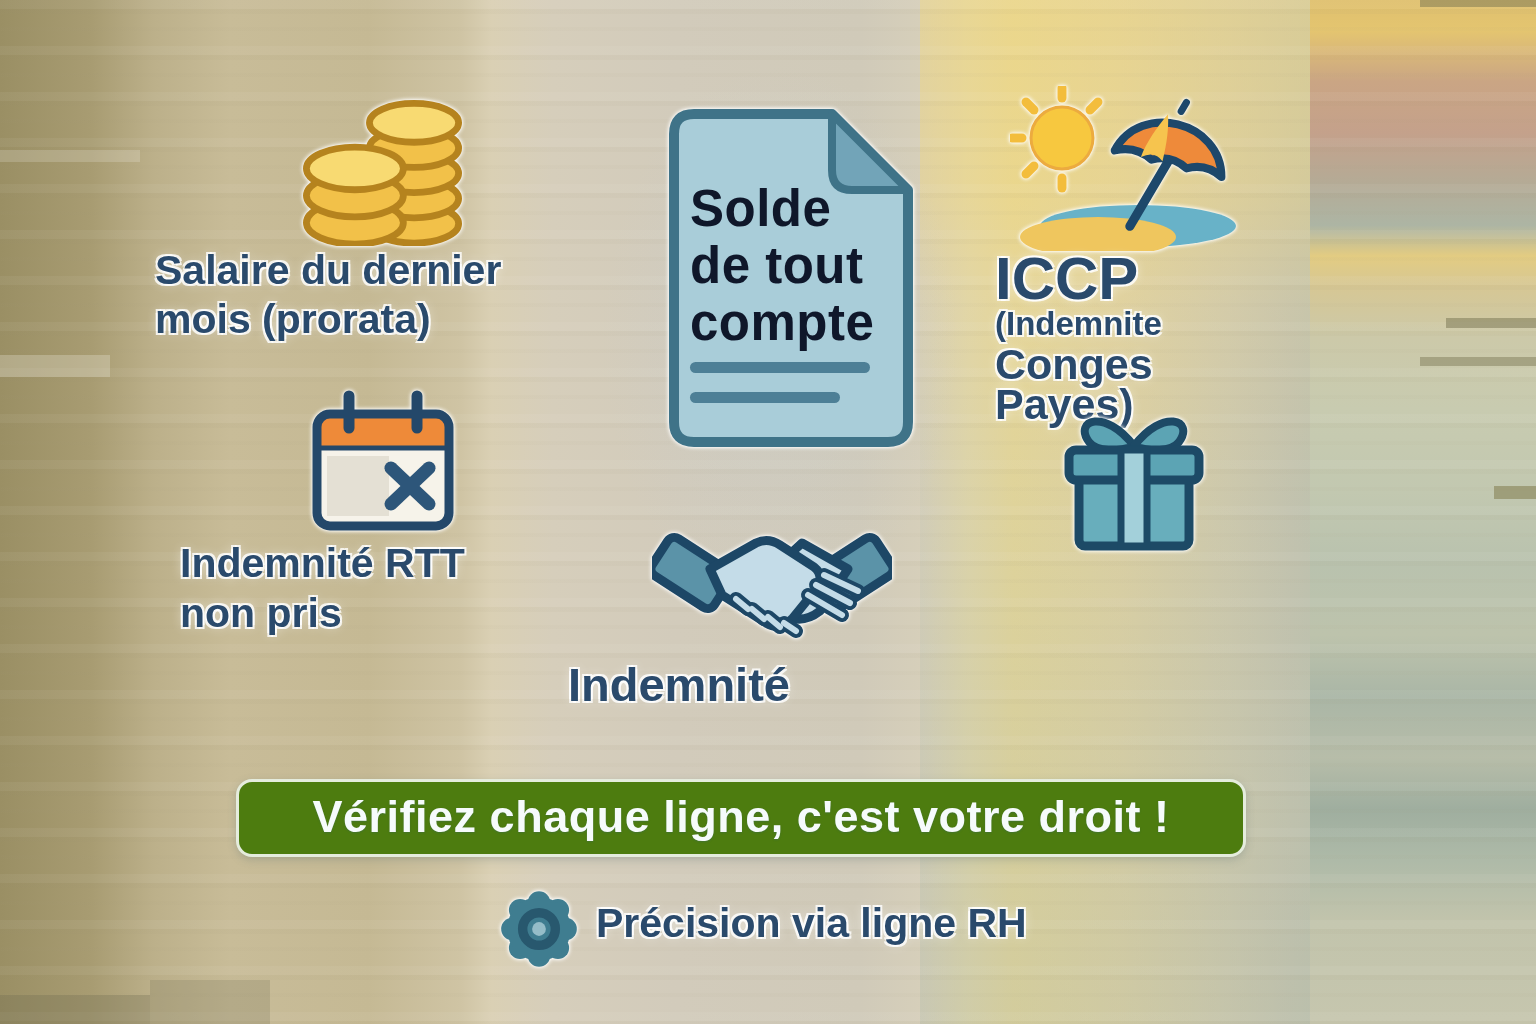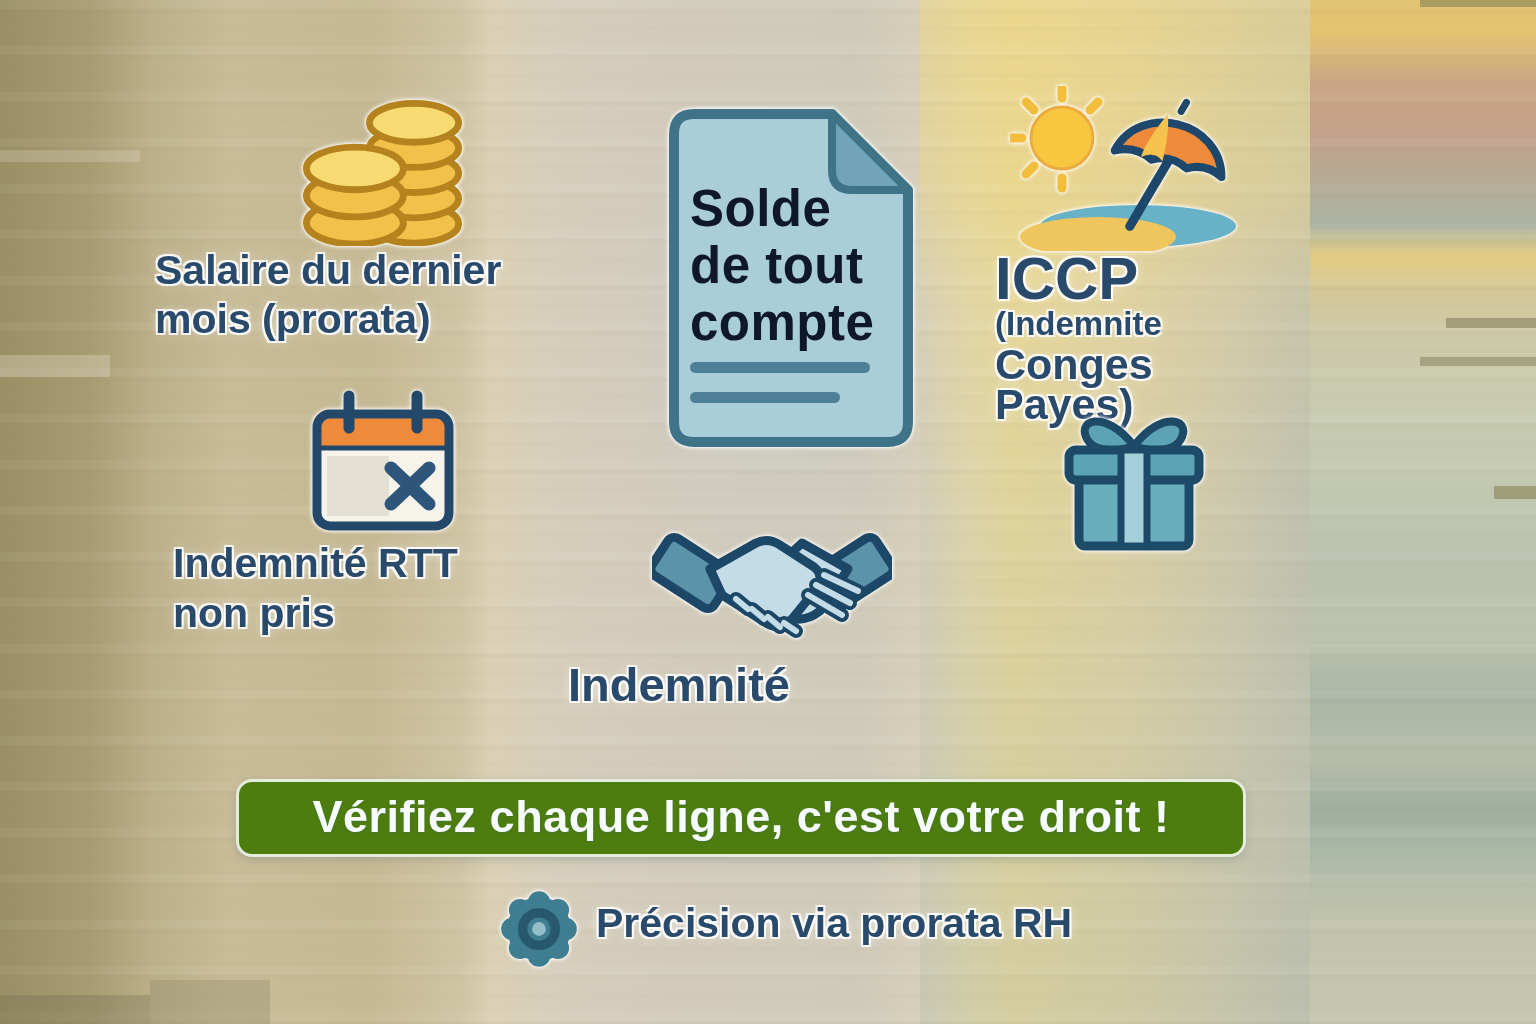--- a/index.html
+++ b/index.html
@@ -135,21 +135,21 @@
     <rect x="14" y="30" width="132" height="112" rx="13" fill="#f6f3ea"></rect>
     <path d="M 27,30 H 133 Q 146,30 146,43 V 64 H 14 V 43 Q 14,30 27,30 Z" fill="#ee8a39"></path>
     <rect x="24" y="72" width="62" height="60" fill="rgba(210,205,190,.5)"></rect>
     <rect x="14" y="30" width="132" height="112" rx="13" fill="none" stroke="#24486a" stroke-width="9"></rect>
     <line x1="14" y1="64" x2="146" y2="64" stroke="#24486a" stroke-width="5"></line>
     <line x1="46" y1="12" x2="46" y2="44" stroke="#24486a" stroke-width="11" stroke-linecap="round"></line>
     <line x1="114" y1="12" x2="114" y2="44" stroke="#24486a" stroke-width="11" stroke-linecap="round"></line>
     <line x1="88" y1="84" x2="126" y2="120" stroke="#2d567a" stroke-width="13" stroke-linecap="round"></line>
     <line x1="126" y1="84" x2="88" y2="120" stroke="#2d567a" stroke-width="13" stroke-linecap="round"></line>
   </svg>
-  <div class="lbl" style="left:173px;top:538px;width:440px;font-size:41px;line-height:50px">
+  <div class="lbl" style="left:180px;top:538px;width:440px;font-size:41px;line-height:50px">
     <div>Indemnité RTT</div>
     <div>non pris</div>
   </div>
 
   <svg class="icon" style="left:652px;top:503px" width="240" height="160" viewBox="0 0 240 160">
     <g fill="#5b93a8" stroke="#1d4766" stroke-width="9" stroke-linejoin="round">
       <rect x="2" y="48" width="74" height="44" rx="8" transform="rotate(33 39 70)"></rect>
       <rect x="164" y="48" width="74" height="44" rx="8" transform="rotate(-33 201 70)"></rect>
     </g>
     <g fill="#c4dce8" stroke="#1d4766" stroke-width="9" stroke-linejoin="round">
@@ -201,15 +201,15 @@
         <circle cx="28" cy="72" r="13"></circle>
       <circle cx="19" cy="50" r="13"></circle>
         <circle cx="28" cy="28" r="13"></circle>
       <circle cx="50" cy="19" r="13"></circle>
         <circle cx="72" cy="28" r="13"></circle>
       <circle cx="50" cy="50" r="37"></circle>
     </g>
     <circle cx="50" cy="50" r="19" fill="none" stroke="#28586e" stroke-width="11"></circle>
     <circle cx="50" cy="50" r="8" fill="#95bdc8"></circle>
   </svg>
-  <div class="footer-text">Précision via prorata RH</div>
+  <div class="footer-text">Précision via ligne RH</div>
 
 </div>
 
 </body></html>

